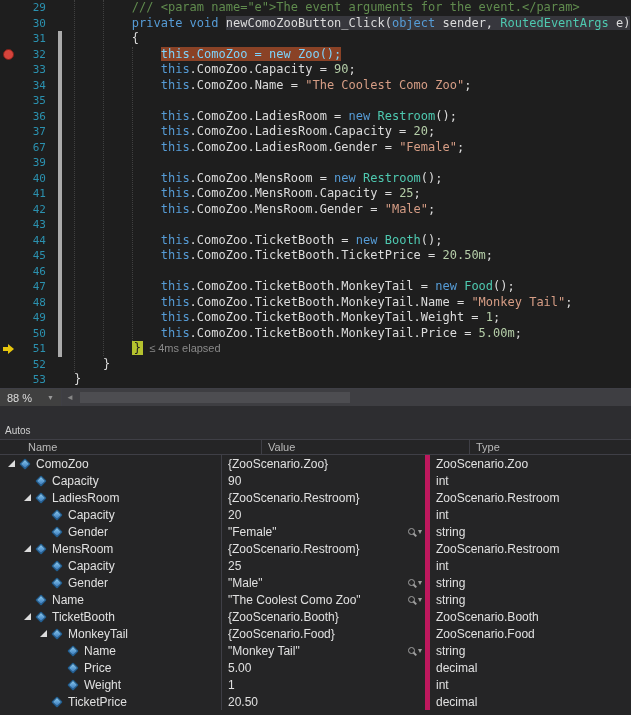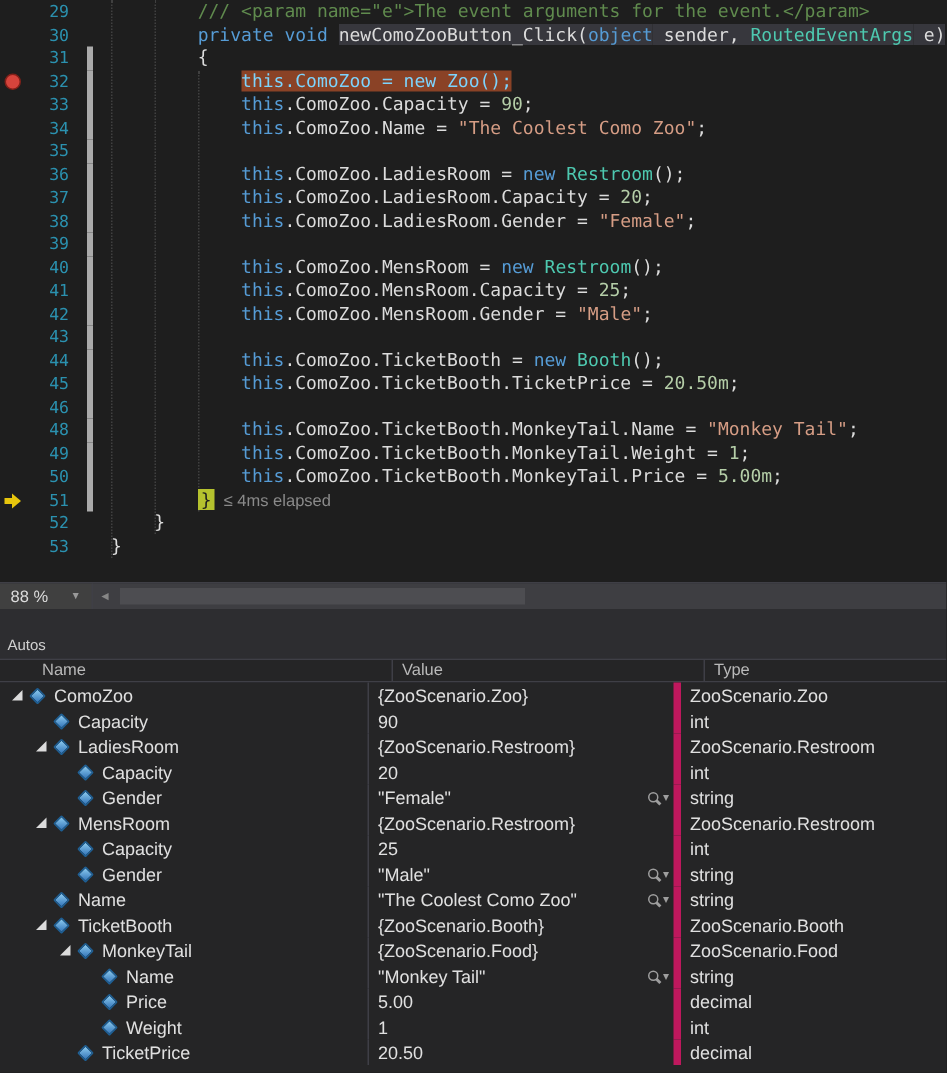--- a/index.html
+++ b/index.html
@@ -50,21 +50,21 @@
 
   
   .autos-title{height:17px;line-height:17px;padding-left:5px;background:#2D2D30;color:#D0D0D0;font-size:10px;}
   .autos-header{display:flex;height:16px;background:#252526;border-top:1px solid #3F3F46;border-bottom:1px solid #3F3F46;
                 color:#B9B9B9;font-size:11px;line-height:14px;}
   .h-name{width:262px;flex:none;padding-left:28px;border-right:1px solid #3F3F46;}
   .h-value{width:208px;flex:none;padding-left:6px;border-right:1px solid #3F3F46;}
   .h-type{flex:1;padding-left:6px;}
   .autos-rows{background:#252526;}
   .arow{display:flex;height:17px;font-size:12px;color:#E0E0E0;}
-  .cname{width:246px;flex:none;display:flex;align-items:center;border-right:1px solid #3F3F46;overflow:hidden;white-space:nowrap;}
+  .cname{width:222px;flex:none;display:flex;align-items:center;border-right:1px solid #3F3F46;overflow:hidden;white-space:nowrap;}
   .cvalue{width:208px;flex:none;display:flex;align-items:center;justify-content:space-between;
           padding:0 3px 0 6px;border-right:5px solid #be185d;overflow:hidden;white-space:nowrap;}
   .ctype{flex:1;display:flex;align-items:center;padding-left:6px;overflow:hidden;white-space:nowrap;}
   .expander{width:0;height:0;border-left:7px solid transparent;border-bottom:7px solid #DCDCDC;margin-right:4px;flex:none;}
   .exp-space{width:11px;flex:none;}
   .prop-icon{width:8px;height:8px;background:linear-gradient(135deg,#8CCBF0,#3274B8);border:1px solid #1E5F94;
              transform:rotate(45deg);border-radius:1px;margin:0 7px 0 2px;flex:none;}
   .lens-wrap{display:flex;align-items:center;flex:none;margin-left:4px;}
   .lens{width:7px;height:7px;border:1.5px solid #9E9E9E;border-radius:50%;position:relative;display:inline-block;}
   .lens::after{content:"";position:absolute;width:4px;height:1.5px;background:#9E9E9E;transform:rotate(45deg);right:-3px;bottom:-1px;}
@@ -80,29 +80,30 @@
   <div id="code-lines">
       <div class="cline"><div class="gutter"></div><div class="lnum">29</div><div class="track"></div><div class="codetext"><span class="tk-c">        /// &lt;param name="e"&gt;The event arguments for the event.&lt;/param&gt;</span></div></div>
       <div class="cline"><div class="gutter"></div><div class="lnum">30</div><div class="track"></div><div class="codetext"><span class="tk-p">        </span><span class="tk-k">private</span><span class="tk-p"> </span><span class="tk-k">void</span><span class="tk-p"> </span><span class="tk-p tk-d">newComoZooButton_Click(</span><span class="tk-k tk-d">object</span><span class="tk-p tk-d"> sender, </span><span class="tk-t tk-d">RoutedEventArgs</span><span class="tk-p tk-d"> e)</span></div></div>
       <div class="cline"><div class="gutter"></div><div class="lnum">31</div><div class="track on"></div><div class="codetext"><span class="tk-p">        {</span></div></div>
       <div class="cline"><div class="gutter"><span class="bp-dot"></span></div><div class="lnum">32</div><div class="track on"></div><div class="codetext"><span class="tk-p">            </span><span class="tk-bp">this.ComoZoo = new Zoo();</span></div></div>
       <div class="cline"><div class="gutter"></div><div class="lnum">33</div><div class="track on"></div><div class="codetext"><span class="tk-p">            </span><span class="tk-k">this</span><span class="tk-p">.ComoZoo.Capacity = </span><span class="tk-n">90</span><span class="tk-p">;</span></div></div>
       <div class="cline"><div class="gutter"></div><div class="lnum">34</div><div class="track on"></div><div class="codetext"><span class="tk-p">            </span><span class="tk-k">this</span><span class="tk-p">.ComoZoo.Name = </span><span class="tk-s">"The Coolest Como Zoo"</span><span class="tk-p">;</span></div></div>
       <div class="cline"><div class="gutter"></div><div class="lnum">35</div><div class="track on"></div><div class="codetext"></div></div>
       <div class="cline"><div class="gutter"></div><div class="lnum">36</div><div class="track on"></div><div class="codetext"><span class="tk-p">            </span><span class="tk-k">this</span><span class="tk-p">.ComoZoo.LadiesRoom = </span><span class="tk-k">new</span><span class="tk-p"> </span><span class="tk-t">Restroom</span><span class="tk-p">();</span></div></div>
       <div class="cline"><div class="gutter"></div><div class="lnum">37</div><div class="track on"></div><div class="codetext"><span class="tk-p">            </span><span class="tk-k">this</span><span class="tk-p">.ComoZoo.LadiesRoom.Capacity = </span><span class="tk-n">20</span><span class="tk-p">;</span></div></div>
-      <div class="cline"><div class="gutter"></div><div class="lnum">38</div><div class="track on"></div><div class="codetext"><span class="tk-p">            </span><span class="tk-k">this</span><span class="tk-p">.ComoZoo.LadiesRoom.Gender = </span><span class="tk-s">"Female"</span><span class="tk-p">;</span></div></div>
+      <div class="cline"><div class="gutter"></div><div class="lnum">67</div><div class="track on"></div><div class="codetext"><span class="tk-p">            </span><span class="tk-k">this</span><span class="tk-p">.ComoZoo.LadiesRoom.Gender = </span><span class="tk-s">"Female"</span><span class="tk-p">;</span></div></div>
       <div class="cline"><div class="gutter"></div><div class="lnum">39</div><div class="track on"></div><div class="codetext"></div></div>
       <div class="cline"><div class="gutter"></div><div class="lnum">40</div><div class="track on"></div><div class="codetext"><span class="tk-p">            </span><span class="tk-k">this</span><span class="tk-p">.ComoZoo.MensRoom = </span><span class="tk-k">new</span><span class="tk-p"> </span><span class="tk-t">Restroom</span><span class="tk-p">();</span></div></div>
       <div class="cline"><div class="gutter"></div><div class="lnum">41</div><div class="track on"></div><div class="codetext"><span class="tk-p">            </span><span class="tk-k">this</span><span class="tk-p">.ComoZoo.MensRoom.Capacity = </span><span class="tk-n">25</span><span class="tk-p">;</span></div></div>
       <div class="cline"><div class="gutter"></div><div class="lnum">42</div><div class="track on"></div><div class="codetext"><span class="tk-p">            </span><span class="tk-k">this</span><span class="tk-p">.ComoZoo.MensRoom.Gender = </span><span class="tk-s">"Male"</span><span class="tk-p">;</span></div></div>
       <div class="cline"><div class="gutter"></div><div class="lnum">43</div><div class="track on"></div><div class="codetext"></div></div>
       <div class="cline"><div class="gutter"></div><div class="lnum">44</div><div class="track on"></div><div class="codetext"><span class="tk-p">            </span><span class="tk-k">this</span><span class="tk-p">.ComoZoo.TicketBooth = </span><span class="tk-k">new</span><span class="tk-p"> </span><span class="tk-t">Booth</span><span class="tk-p">();</span></div></div>
       <div class="cline"><div class="gutter"></div><div class="lnum">45</div><div class="track on"></div><div class="codetext"><span class="tk-p">            </span><span class="tk-k">this</span><span class="tk-p">.ComoZoo.TicketBooth.TicketPrice = </span><span class="tk-n">20.50m</span><span class="tk-p">;</span></div></div>
       <div class="cline"><div class="gutter"></div><div class="lnum">46</div><div class="track on"></div><div class="codetext"></div></div>
+      <div class="cline"><div class="gutter"></div><div class="lnum">47</div><div class="track on"></div><div class="codetext"><span class="tk-p">            </span><span class="tk-k">this</span><span class="tk-p">.ComoZoo.TicketBooth.MonkeyTail = </span><span class="tk-k">new</span><span class="tk-p"> </span><span class="tk-t">Food</span><span class="tk-p">();</span></div></div>
       <div class="cline"><div class="gutter"></div><div class="lnum">48</div><div class="track on"></div><div class="codetext"><span class="tk-p">            </span><span class="tk-k">this</span><span class="tk-p">.ComoZoo.TicketBooth.MonkeyTail.Name = </span><span class="tk-s">"Monkey Tail"</span><span class="tk-p">;</span></div></div>
       <div class="cline"><div class="gutter"></div><div class="lnum">49</div><div class="track on"></div><div class="codetext"><span class="tk-p">            </span><span class="tk-k">this</span><span class="tk-p">.ComoZoo.TicketBooth.MonkeyTail.Weight = </span><span class="tk-n">1</span><span class="tk-p">;</span></div></div>
       <div class="cline"><div class="gutter"></div><div class="lnum">50</div><div class="track on"></div><div class="codetext"><span class="tk-p">            </span><span class="tk-k">this</span><span class="tk-p">.ComoZoo.TicketBooth.MonkeyTail.Price = </span><span class="tk-n">5.00m</span><span class="tk-p">;</span></div></div>
       <div class="cline"><div class="gutter"><span class="cur-arrow"><span class="ca-tail"></span><span class="ca-head"></span></span></div><div class="lnum">51</div><div class="track on"></div><div class="codetext"><span class="tk-p">        </span><span class="tk-cur">}</span><span class="tk-tip">  ≤ 4ms elapsed</span></div></div>
       <div class="cline"><div class="gutter"></div><div class="lnum">52</div><div class="track"></div><div class="codetext"><span class="tk-p">    }</span></div></div>
       <div class="cline"><div class="gutter"></div><div class="lnum">53</div><div class="track"></div><div class="codetext"><span class="tk-p">}</span></div></div>
     </div>
 </div>
 
 <div class="bottom">

